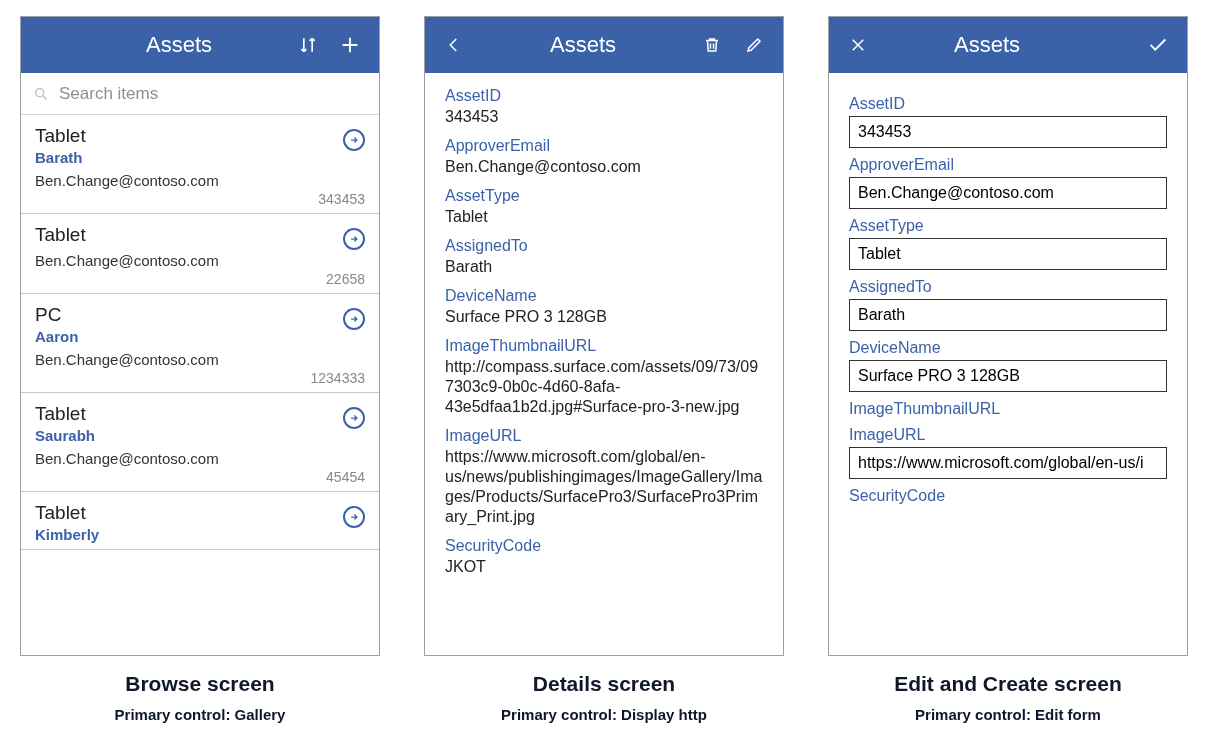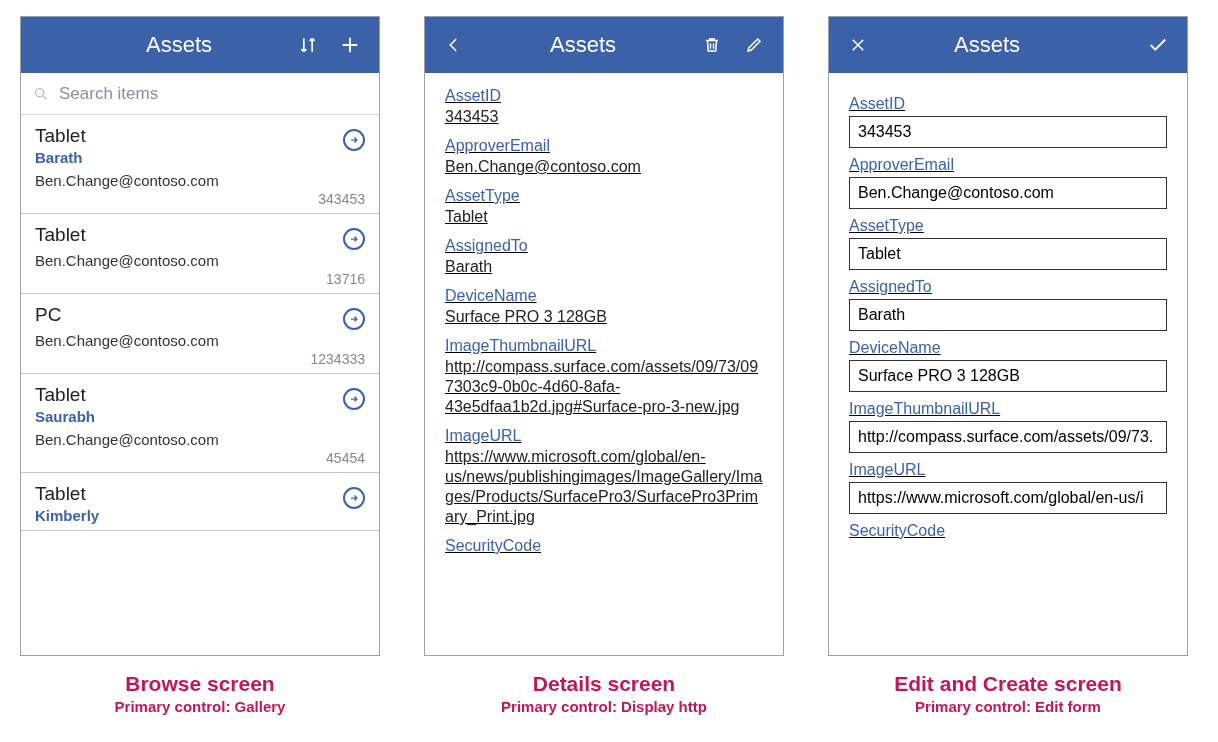--- a/index.html
+++ b/index.html
@@ -80,21 +80,20 @@
     border-radius: 50%;
     display: flex; align-items: center; justify-content: center;
     cursor: pointer;
   }
   .arrow-btn svg { stroke: #3b62a9; }
   .details-body, .edit-body {
     padding: 14px 20px;
     overflow: hidden;
     flex: 1;
     font-size: 16px;
-    text-decoration: underline;
   }
   .field-label {
     color: #3b62a9;
     font-size: 16px;
     margin-top: 10px;
   }
   .field-label:first-child { margin-top: 0; }
   .field-value {
     color: #222;
     font-size: 16px;
@@ -111,29 +110,29 @@
     margin-top: 3px;
     font-size: 16px;
     font-family: inherit;
     white-space: nowrap;
     overflow: hidden;
     text-overflow: clip;
   }
   .caption {
     margin-top: 14px;
     text-align: center;
-    color: #be185d;
+    color: #0f172a;
     font-weight: 700;
     font-size: 21px;
     line-height: 1.3;
   }
   .caption .sub-cap {
     display: block;
     font-size: 15px;
-    margin-top: 0;
+    margin-top: 8px;
   }
 </style>
 </head>
 <body>
 
 <div class="screens">
 
   <div class="col">
     <div class="phone">
       <div class="header">
@@ -165,29 +164,30 @@
             <div class="id">343453</div>
             <div class="arrow-btn">
               <svg width="10" height="10" viewBox="0 0 24 24" stroke-width="3" fill="none">
                 <path d="M5 12h14M13 6l6 6-6 6"></path>
               </svg>
             </div>
           </div>
           <div class="list-item">
             <div class="title-row">Tablet</div>
             <div class="email">Ben.Change@contoso.com</div>
-            <div class="id">13716</div>
+            <div class="id">22658</div>
             <div class="arrow-btn">
               <svg width="10" height="10" viewBox="0 0 24 24" stroke-width="3" fill="none">
                 <path d="M5 12h14M13 6l6 6-6 6"></path>
               </svg>
             </div>
           </div>
           <div class="list-item">
             <div class="title-row">PC</div>
+            <div class="sub">Aaron</div>
             <div class="email">Ben.Change@contoso.com</div>
             <div class="id">1234333</div>
             <div class="arrow-btn">
               <svg width="10" height="10" viewBox="0 0 24 24" stroke-width="3" fill="none">
                 <path d="M5 12h14M13 6l6 6-6 6"></path>
               </svg>
             </div>
           </div>
           <div class="list-item">
             <div class="title-row">Tablet</div>
@@ -246,20 +246,21 @@
         <div class="field-value">Tablet</div>
         <div class="field-label">AssignedTo</div>
         <div class="field-value">Barath</div>
         <div class="field-label">DeviceName</div>
         <div class="field-value">Surface PRO 3 128GB</div>
         <div class="field-label">ImageThumbnailURL</div>
         <div class="field-value">http://compass.surface.com/assets/09/73/097303c9-0b0c-4d60-8afa-43e5dfaa1b2d.jpg#Surface-pro-3-new.jpg</div>
         <div class="field-label">ImageURL</div>
         <div class="field-value">https://www.microsoft.com/global/en-us/news/publishingimages/ImageGallery/Images/Products/SurfacePro3/SurfacePro3Primary_Print.jpg</div>
         <div class="field-label">SecurityCode</div>
+        <div class="field-value">JKOT</div>
       </div>
     </div>
     <div class="caption">
       <span>Details screen</span>
       <span class="sub-cap">Primary control: Display http</span>
     </div>
   </div>
 
   <div class="col">
     <div class="phone">
@@ -282,21 +283,20 @@
         <input class="input-box" value="343453" style="">
         <div class="field-label">ApproverEmail</div>
         <input class="input-box" value="Ben.Change@contoso.com" style="">
         <div class="field-label">AssetType</div>
         <input class="input-box" value="Tablet" style="">
         <div class="field-label">AssignedTo</div>
         <input class="input-box" value="Barath" style="">
         <div class="field-label">DeviceName</div>
         <input class="input-box" value="Surface PRO 3 128GB" style="">
         <div class="field-label">ImageThumbnailURL</div>
-        <input class="input-box" value="http://compass.surface.com/assets/09/73." style="">
         <div class="field-label">ImageURL</div>
         <input class="input-box" value="https://www.microsoft.com/global/en-us/i" style="">
         <div class="field-label">SecurityCode</div>
       </div>
     </div>
     <div class="caption">
       <span>Edit and Create screen</span>
       <span class="sub-cap">Primary control: Edit form</span>
     </div>
   </div>

